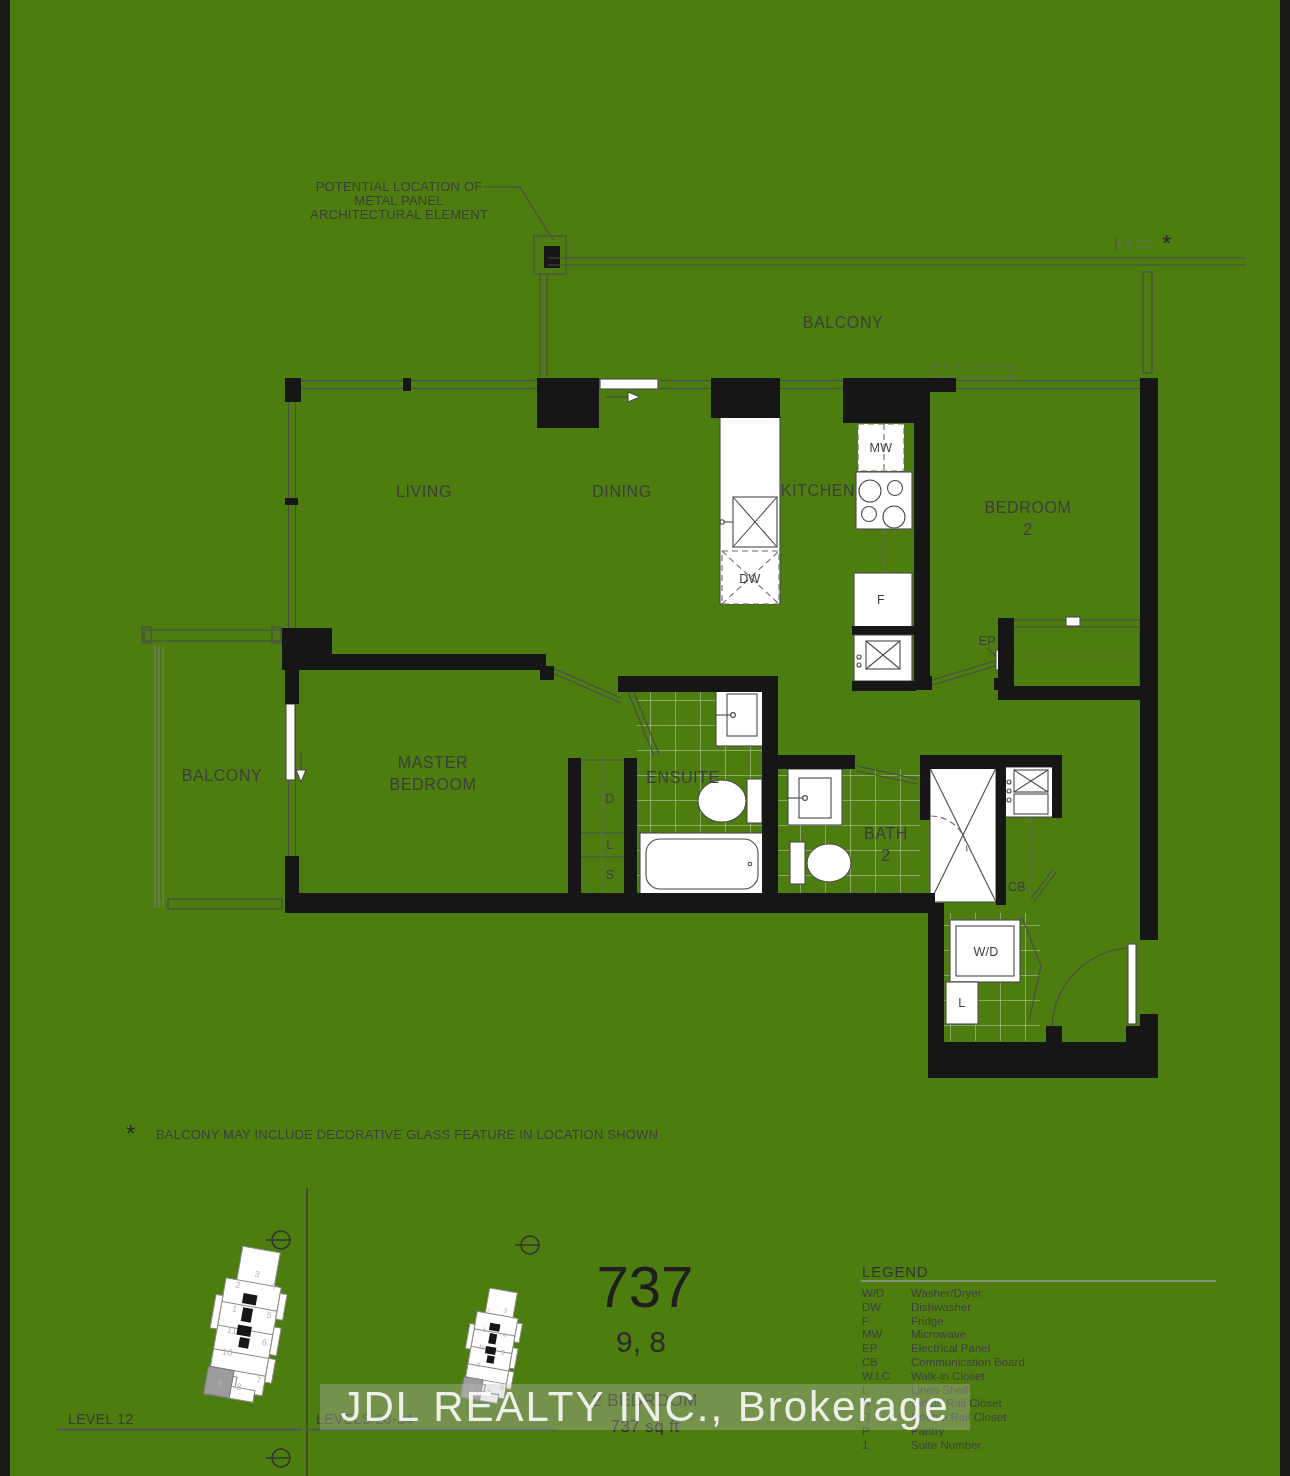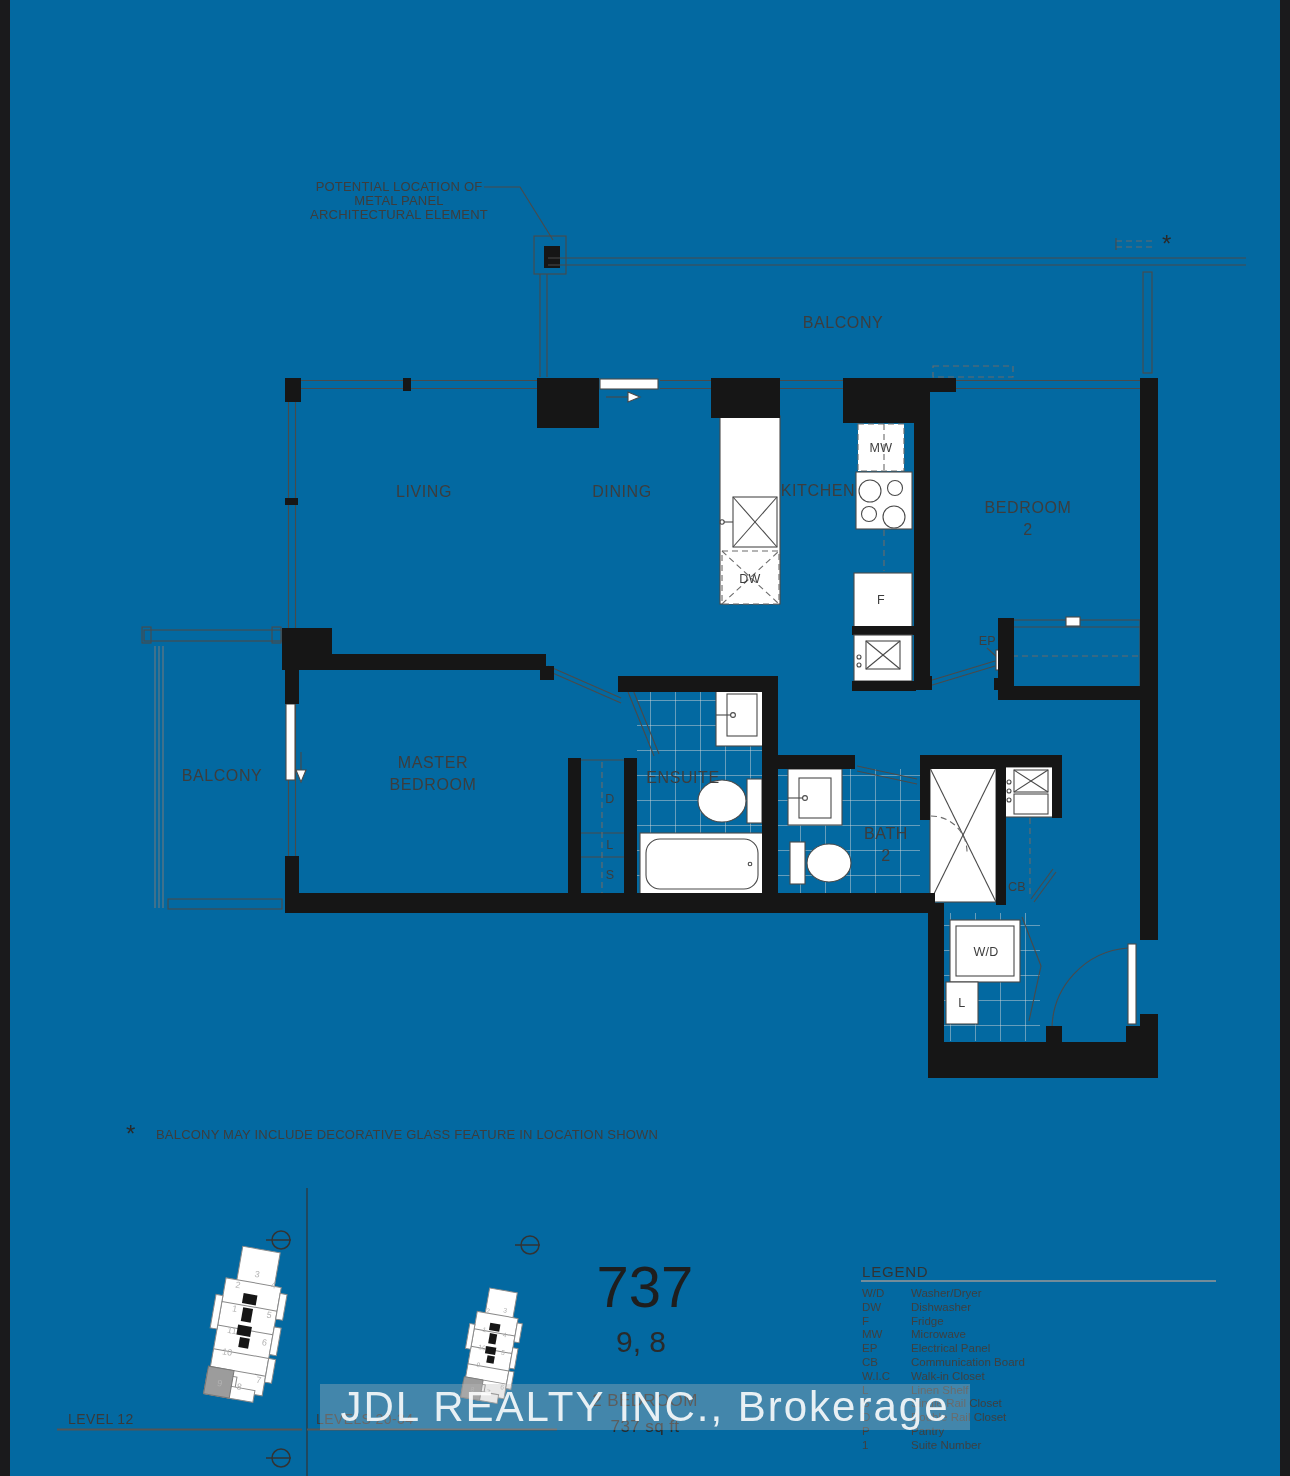--- a/index.html
+++ b/index.html
@@ -1,16 +1,16 @@
 <!DOCTYPE html>
 <html><head>
 <meta charset="utf-8">
 <style>
   html,body{margin:0;padding:0;background:#e8e8e8;}
-  .page{position:relative;width:1290px;height:1476px;background:#0369a1;overflow:hidden;
+  .page{position:relative;width:1290px;height:1476px;background:#4d7c0f;overflow:hidden;
         font-family:"Liberation Sans",sans-serif;}
   svg{position:absolute;left:0;top:0;}
   
   .w{fill:#161616;stroke:none;}
   .ln{stroke:#4a4a4a;stroke-width:1.1;fill:none;}
   .fx{stroke:#4a4a4a;stroke-width:1.1;fill:#ffffff;}
   .dash{stroke:#6b6b6b;stroke-width:1.1;fill:none;stroke-dasharray:6 4;}
   .dashf{stroke:#6b6b6b;stroke-width:1.1;fill:#ffffff;stroke-dasharray:6 4;}
   .thinrail{stroke:#7a7a7a;stroke-width:1;fill:none;}
   

